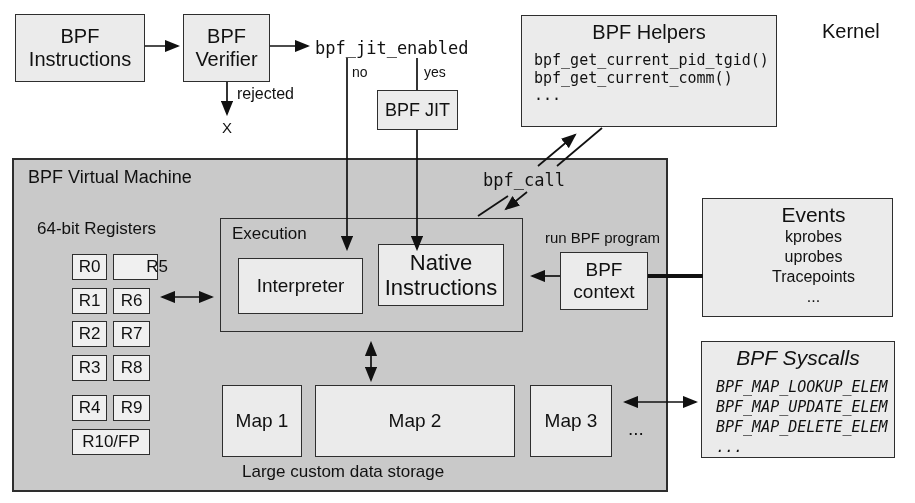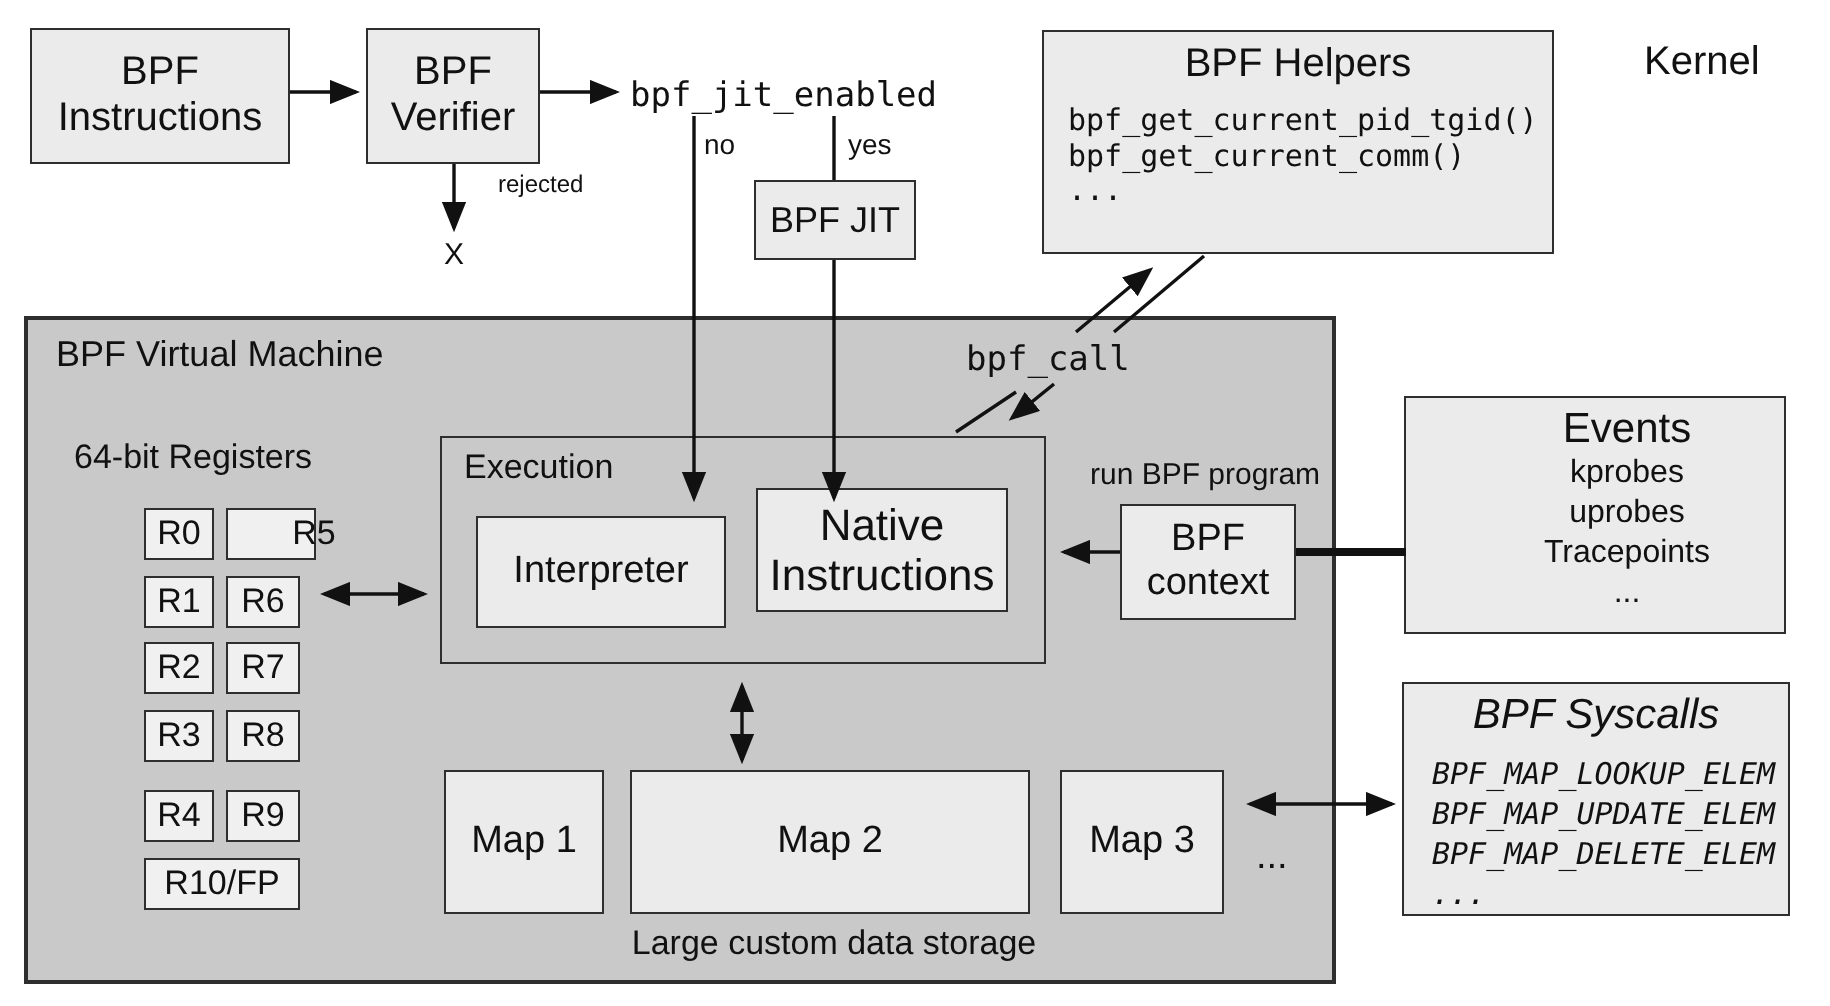--- a/index.html
+++ b/index.html
@@ -31,21 +31,21 @@
   <div class="lbl" style="left:28px;top:167px;font-size:18px;">BPF Virtual Machine</div>
 
   <div class="box" style="left:15px;top:14px;width:130px;height:68px;font-size:20px;">BPF
 Instructions</div>
   <div class="box" style="left:183px;top:14px;width:87px;height:68px;font-size:20px;">BPF
 Verifier</div>
   <div class="lbl mono" style="left:315px;top:38px;font-size:17px;">bpf_jit_enabled</div>
   <div class="lbl" style="left:352px;top:64px;font-size:14px;">no</div>
   <div class="lbl" style="left:424px;top:64px;font-size:14px;">yes</div>
   <div class="box" style="left:377px;top:90px;width:81px;height:40px;font-size:18px;">BPF JIT</div>
-  <div class="lbl" style="left:249px;top:85px;font-size:12px;">rejected</div>
+  <div class="lbl" style="left:237px;top:85px;font-size:16px;">rejected</div>
   <div class="lbl" style="left:216px;top:119px;width:22px;text-align:center;font-size:15px;">X</div>
 
   <div class="panel" style="left:521px;top:15px;width:256px;height:112px;">
     <div style="font-size:20px;margin-top:5px;">BPF Helpers</div>
     <div style="align-self:flex-start;padding-left:12px;margin-top:8px;">
       <div class="monoline">bpf_get_current_pid_tgid()</div>
       <div class="monoline">bpf_get_current_comm()</div>
       <div class="monoline">...</div>
     </div>
   </div>
@@ -84,21 +84,21 @@
       <div>uprobes</div>
       <div>Tracepoints</div>
       <div>...</div>
     </div>
   </div>
 
   <div class="box" style="left:222px;top:385px;width:80px;height:72px;font-size:19px;">Map 1</div>
   <div class="box" style="left:315px;top:385px;width:200px;height:72px;font-size:19px;">Map 2</div>
   <div class="box" style="left:530px;top:385px;width:82px;height:72px;font-size:19px;">Map 3</div>
   <div class="lbl" style="left:628px;top:418px;font-size:19px;">...</div>
-  <div class="lbl" style="left:242px;top:462px;width:350px;text-align:center;font-size:17px;white-space:normal;">Large custom data storage</div>
+  <div class="lbl" style="left:242px;top:462px;width:350px;text-align:left;font-size:17px;white-space:normal;">Large custom data storage</div>
 
   <div class="panel" style="left:701px;top:341px;width:194px;height:117px;font-style:italic;">
     <div style="font-size:21px;margin-top:4px;">BPF Syscalls</div>
     <div style="align-self:flex-start;padding-left:14px;margin-top:7px;">
       <div class="monoline" style="line-height:20px;">BPF_MAP_LOOKUP_ELEM</div>
       <div class="monoline" style="line-height:20px;">BPF_MAP_UPDATE_ELEM</div>
       <div class="monoline" style="line-height:20px;">BPF_MAP_DELETE_ELEM</div>
       <div class="monoline" style="line-height:20px;">...</div>
     </div>
   </div>

